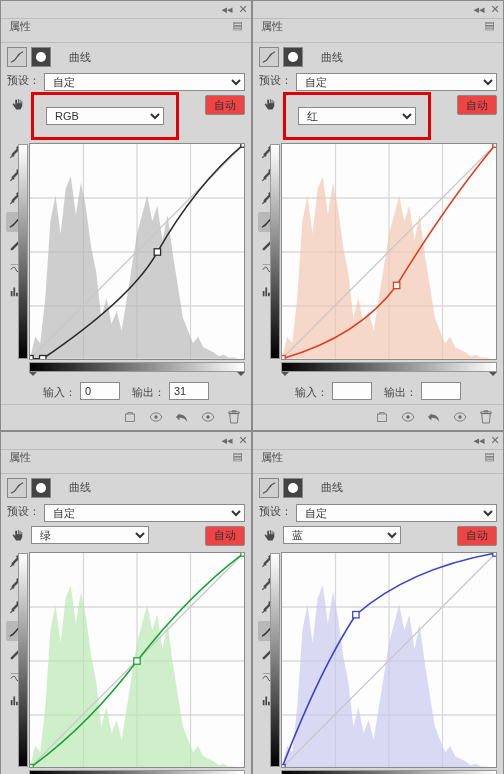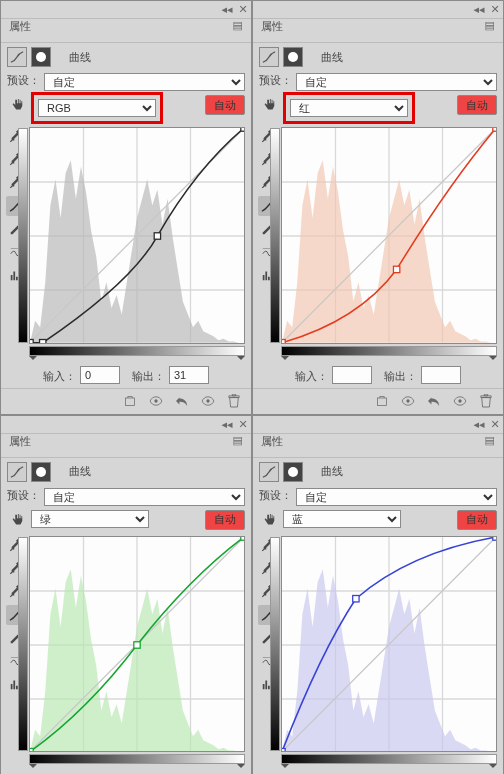--- a/index.html
+++ b/index.html
@@ -14,21 +14,21 @@
 .type-row{display:flex;align-items:center;height:28px;padding:0 6px;gap:4px}
 .sq-icon{width:20px;height:20px;border:1px solid #888;background:#cfcfcf;display:flex;align-items:center;justify-content:center}
 .sq-icon.dark{background:#434343;color:#eee}
 .type-label{margin-left:14px;color:#4a4a4a}
 .row{display:flex;padding:2px 6px;gap:4px}
 .lbl{color:#4a4a4a}
 select,input[type=text]{background:#fdfdfd;border:1px solid #8a8a8a;height:18px;padding:0 4px;font-size:11px}
 .preset-sel{flex:1}
 .channel-sel{width:118px}
 .btn{height:20px;padding:0 8px;background:#ef4444;border:1px solid #8a8a8a;border-radius:2px;display:flex;align-items:center}
-.hilite{border:3px solid #e30000;padding:4px;margin:-3px 0}
+.hilite{border:3px solid #e30000;padding:12px;margin:-3px 0}
 .body-row{display:flex;flex:1;padding:4px 6px 2px 4px;gap:2px}
 .tool-col{width:22px;display:flex;flex-direction:column;gap:3px;align-items:center}
 .tool{width:20px;height:20px;display:flex;align-items:center;justify-content:center;color:#4a4a4a;border-radius:2px}
 .tool.sel{background:#b8b8b8}
 .tool svg{display:block}
 .graph-wrap{flex:1;display:flex;flex-direction:column}
 .graph{flex:1;background:#fdfdfd;border:1px solid #8a8a8a;position:relative}
 .grid line{stroke:#d8d8d8;stroke-width:1}
 .curve{fill:none;stroke-width:1.2}
 .hist{opacity:0.65}

